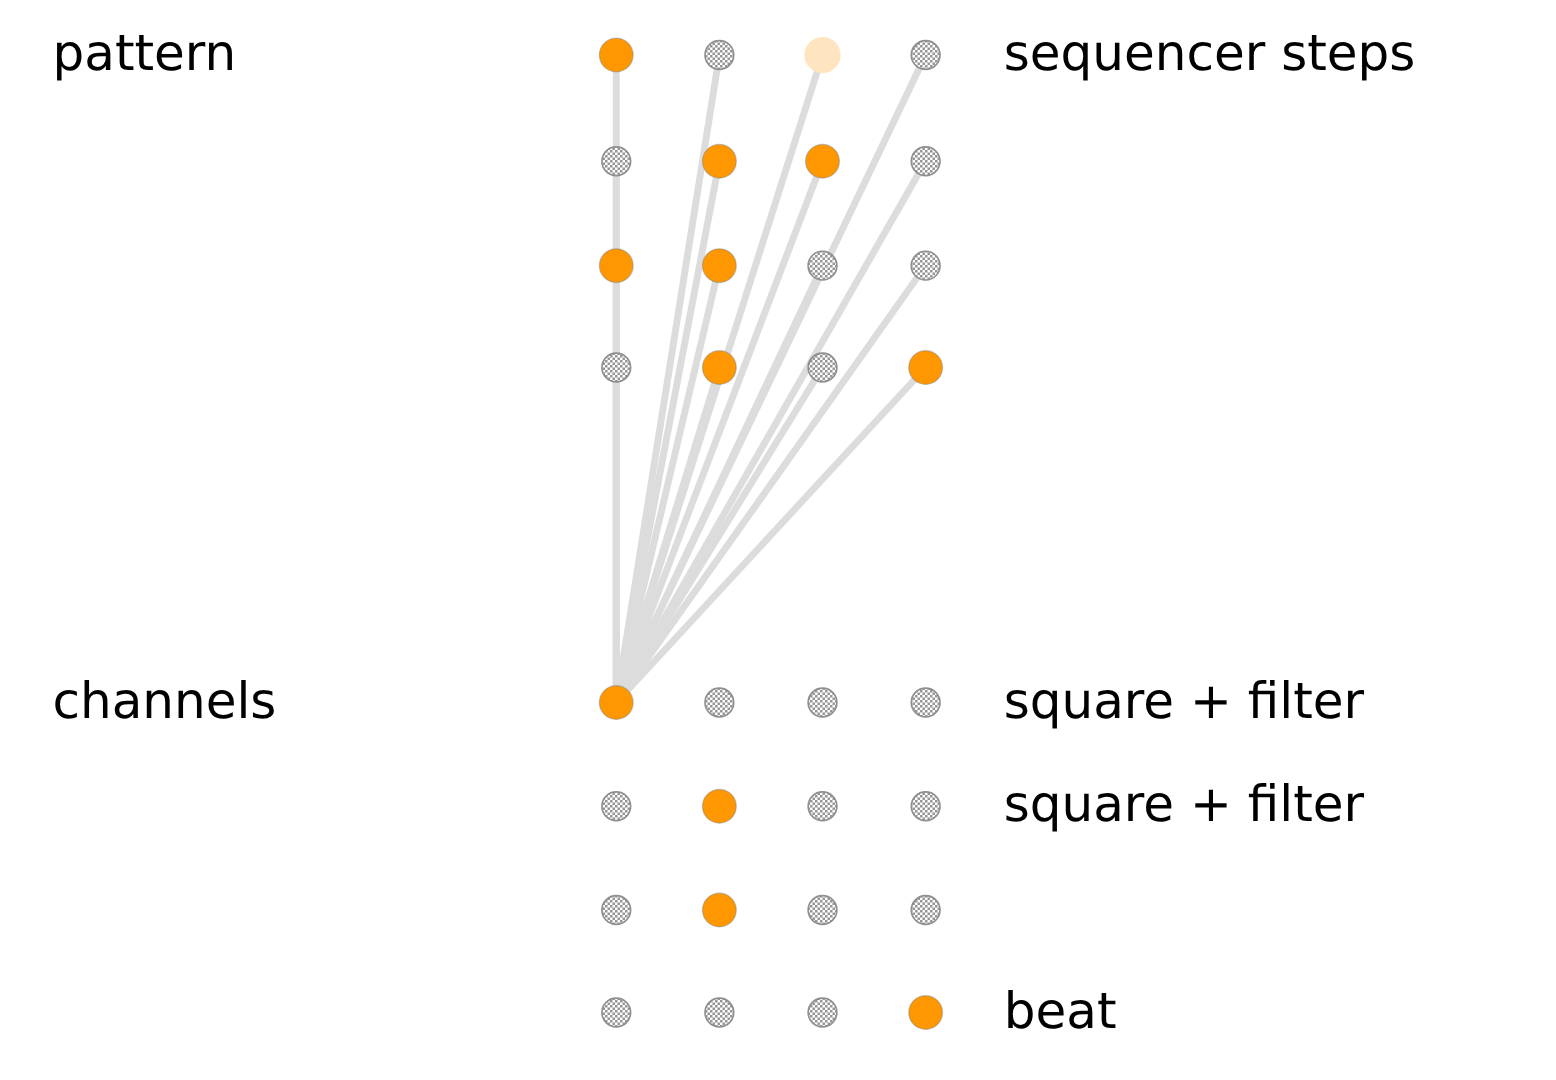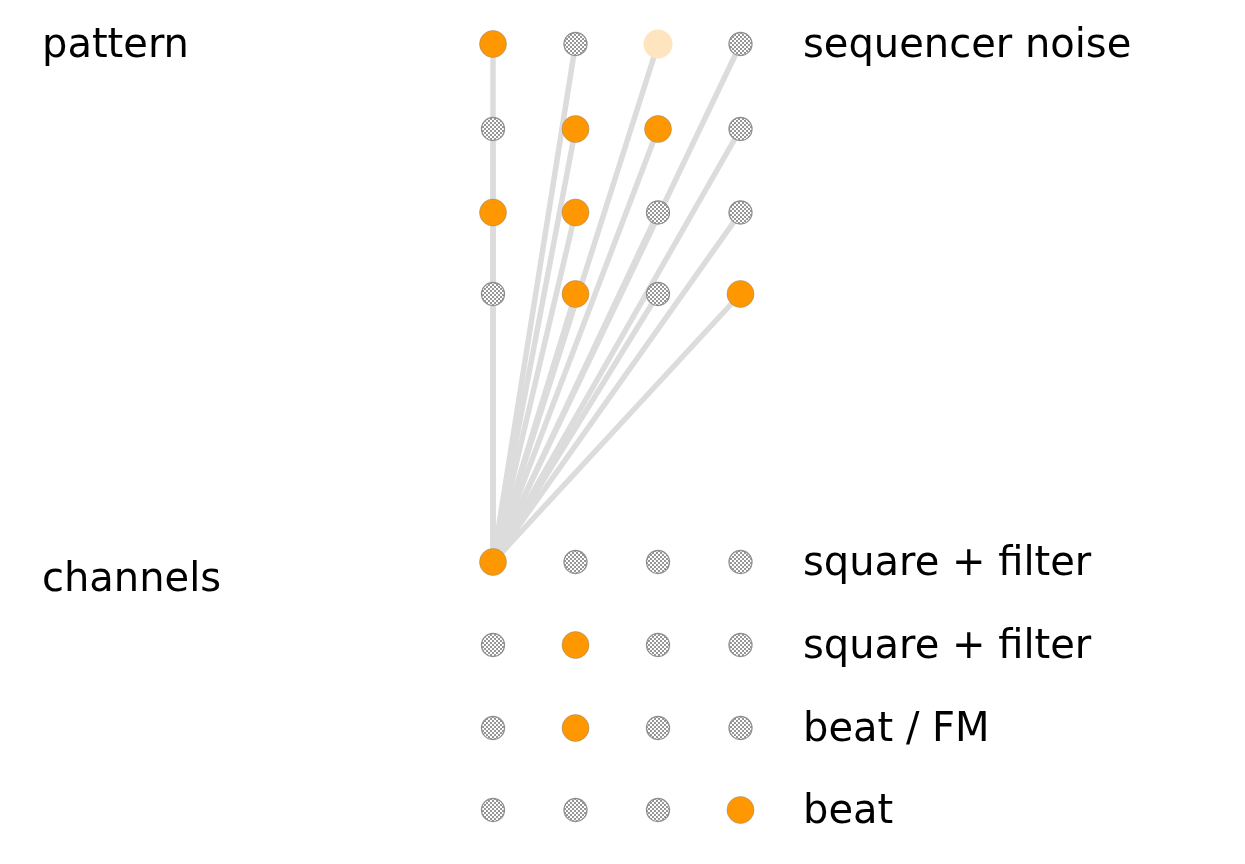--- a/index.html
+++ b/index.html
@@ -95,25 +95,24 @@
         <circle cx="740.5" cy="728" r="11.5" fill="url(#checker)" stroke="#8f8f8f" stroke-width="1.3"></circle>
         <circle cx="493" cy="810" r="11.5" fill="url(#checker)" stroke="#8f8f8f" stroke-width="1.3"></circle>
         <circle cx="575.5" cy="810" r="11.5" fill="url(#checker)" stroke="#8f8f8f" stroke-width="1.3"></circle>
         <circle cx="658" cy="810" r="11.5" fill="url(#checker)" stroke="#8f8f8f" stroke-width="1.3"></circle>
         <circle cx="740.5" cy="810" r="13.5" fill="#ff9800" stroke="rgba(128,128,128,0.45)" stroke-width="1"></circle>
       </g>
   </svg>
 
   <div class="label label-left" style="top:44px;">pattern</div>
 
-  <div class="label label-right" style="top:44px;">sequencer noise</div>
+  <div class="label label-right" style="top:44px;">sequencer steps</div>
 
-  <div class="label label-left" style="top:578px;">channels</div>
+  <div class="label label-left" style="top:562px;">channels</div>
 
   <div class="label label-right" style="top:562px;">square + filter</div>
 
   <div class="label label-right" style="top:645px;">square + filter</div>
 
-  <div class="label label-right" style="top:728px;">beat / FM</div>
 
   <div class="label label-right" style="top:810px;">beat</div>
 
 </div>
 
 </body></html>

